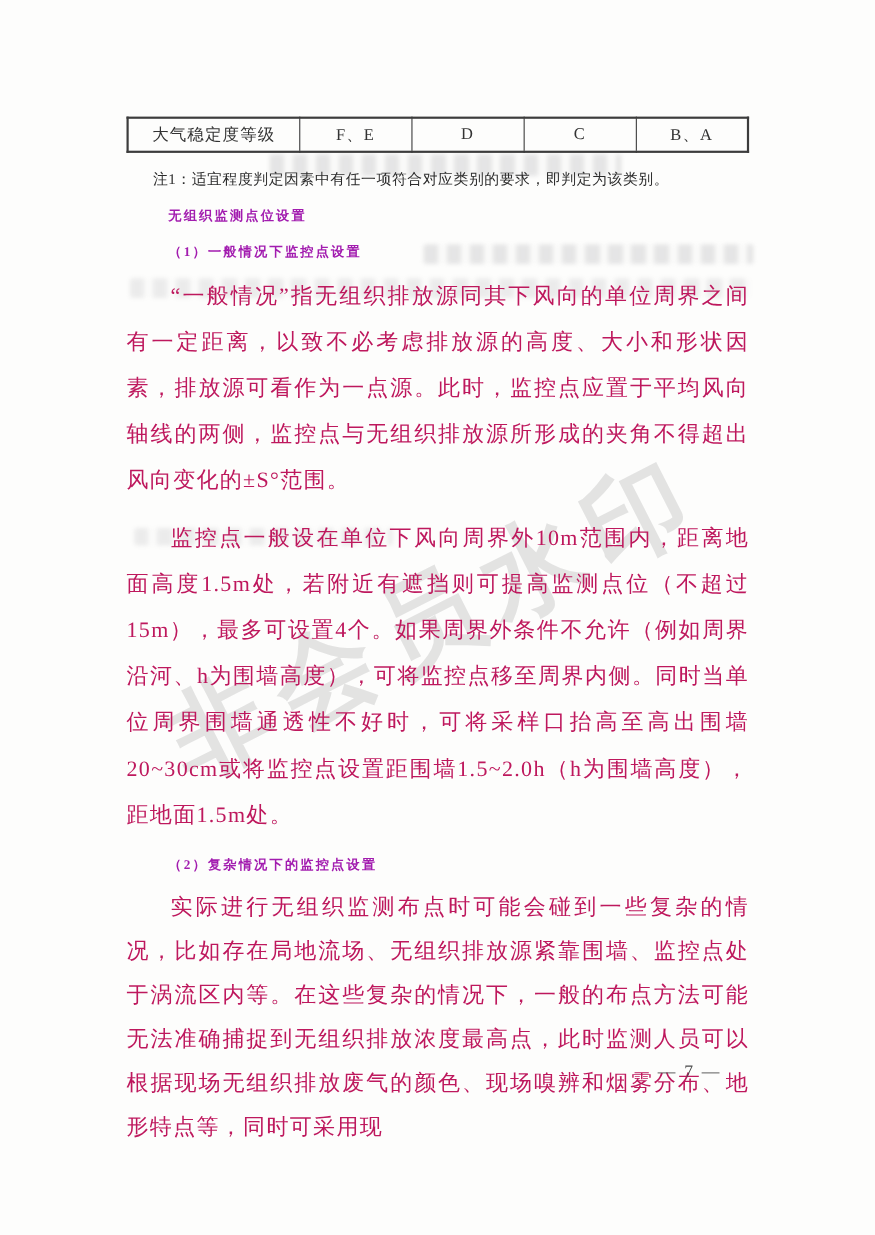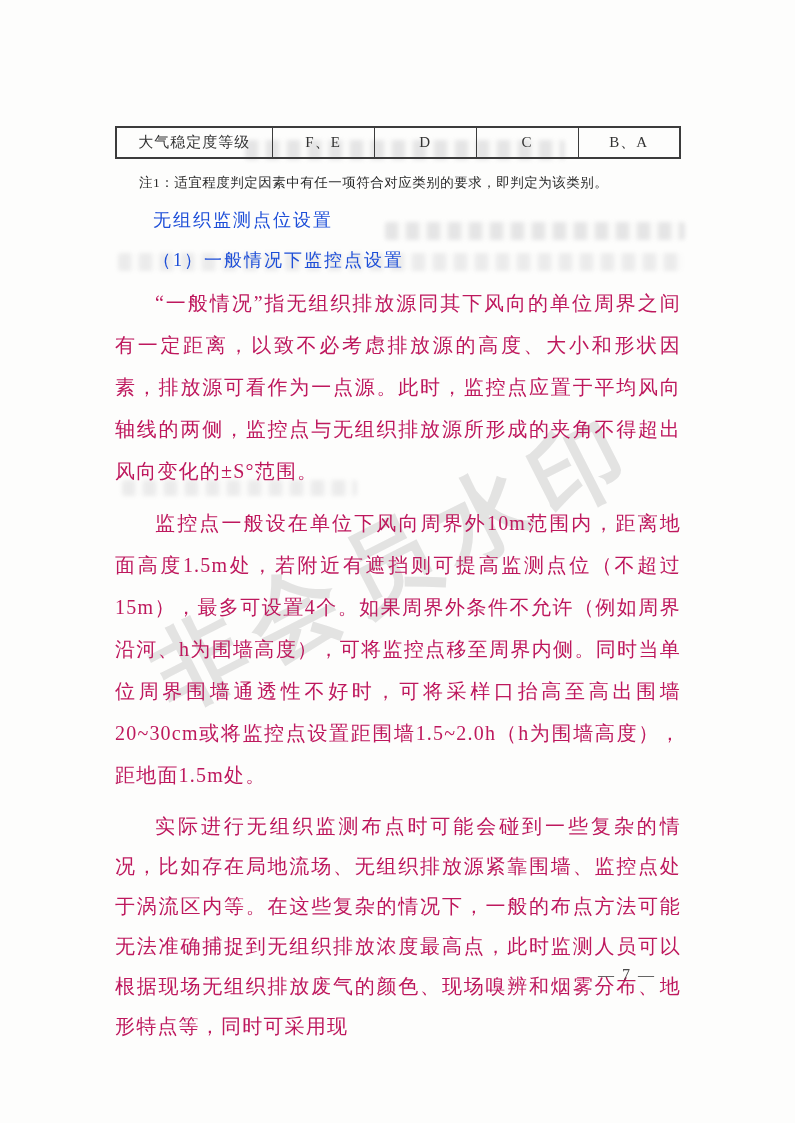--- a/index.html
+++ b/index.html
@@ -7,21 +7,21 @@
     position:relative;
     width:795px; height:1123px;
     margin:0 auto;
     background:#fdfdfc;
     overflow:hidden;
     font-family:"Liberation Serif","DejaVu Serif",serif;
     color:#2e2e2e;
   }
   .content {
     position:absolute;
-    left:115px; top:126px;
+    left:115px; top:106px;
     width:566px;
   }
   
   table.stability {
     width:100%;
     border-collapse:collapse;
     border:2.5px solid #3c3c3c;
     table-layout:fixed;
   }
   table.stability td {
@@ -39,23 +39,24 @@
   .note {
     margin:15px 0 0 24px;
     font-size:13.5px;
     font-weight:normal;
     letter-spacing:0.5px;
     color:#2b2b2b;
   }
   
   .hline {
     margin:16px 0 0 38px;
-    font-size:18px;
+    font-size:12px;
     letter-spacing:2px;
-    color:#1d4ed8;
+    color:#a21caf;
+    font-weight:bold;
   }
   
   .para {
     margin:10px 0 0 0;
     font-size:20px;
     line-height:42px;
     letter-spacing:1.2px;
     text-align:justify;
     text-indent:2em;
     color:#be185d;
@@ -128,20 +129,21 @@
       </table>
 
     <div class="note">注1：适宜程度判定因素中有任一项符合对应类别的要求，即判定为该类别。</div>
 
     <div class="hline">无组织监测点位设置</div>
     <div class="hline">（1）一般情况下监控点设置</div>
 
     <div class="para">“一般情况”指无组织排放源同其下风向的单位周界之间有一定距离，以致不必考虑排放源的高度、大小和形状因素，排放源可看作为一点源。此时，监控点应置于平均风向轴线的两侧，监控点与无组织排放源所形成的夹角不得超出风向变化的±S°范围。</div>
     <div class="para">监控点一般设在单位下风向周界外10m范围内，距离地面高度1.5m处，若附近有遮挡则可提高监测点位（不超过15m），最多可设置4个。如果周界外条件不允许（例如周界沿河、h为围墙高度），可将监控点移至周界内侧。同时当单位周界围墙通透性不好时，可将采样口抬高至高出围墙20~30cm或将监控点设置距围墙1.5~2.0h（h为围墙高度），距地面1.5m处。</div>
 
+    <div class="hline">（2）复杂情况下的监控点设置</div>
 
     <div class="para tight">实际进行无组织监测布点时可能会碰到一些复杂的情况，比如存在局地流场、无组织排放源紧靠围墙、监控点处于涡流区内等。在这些复杂的情况下，一般的布点方法可能无法准确捕捉到无组织排放浓度最高点，此时监测人员可以根据现场无组织排放废气的颜色、现场嗅辨和烟雾分布、地形特点等，同时可采用现</div>
 
   </div>
 
   <div class="pagenum">— 7 —</div>
 
 </div>
 
 </body></html>

